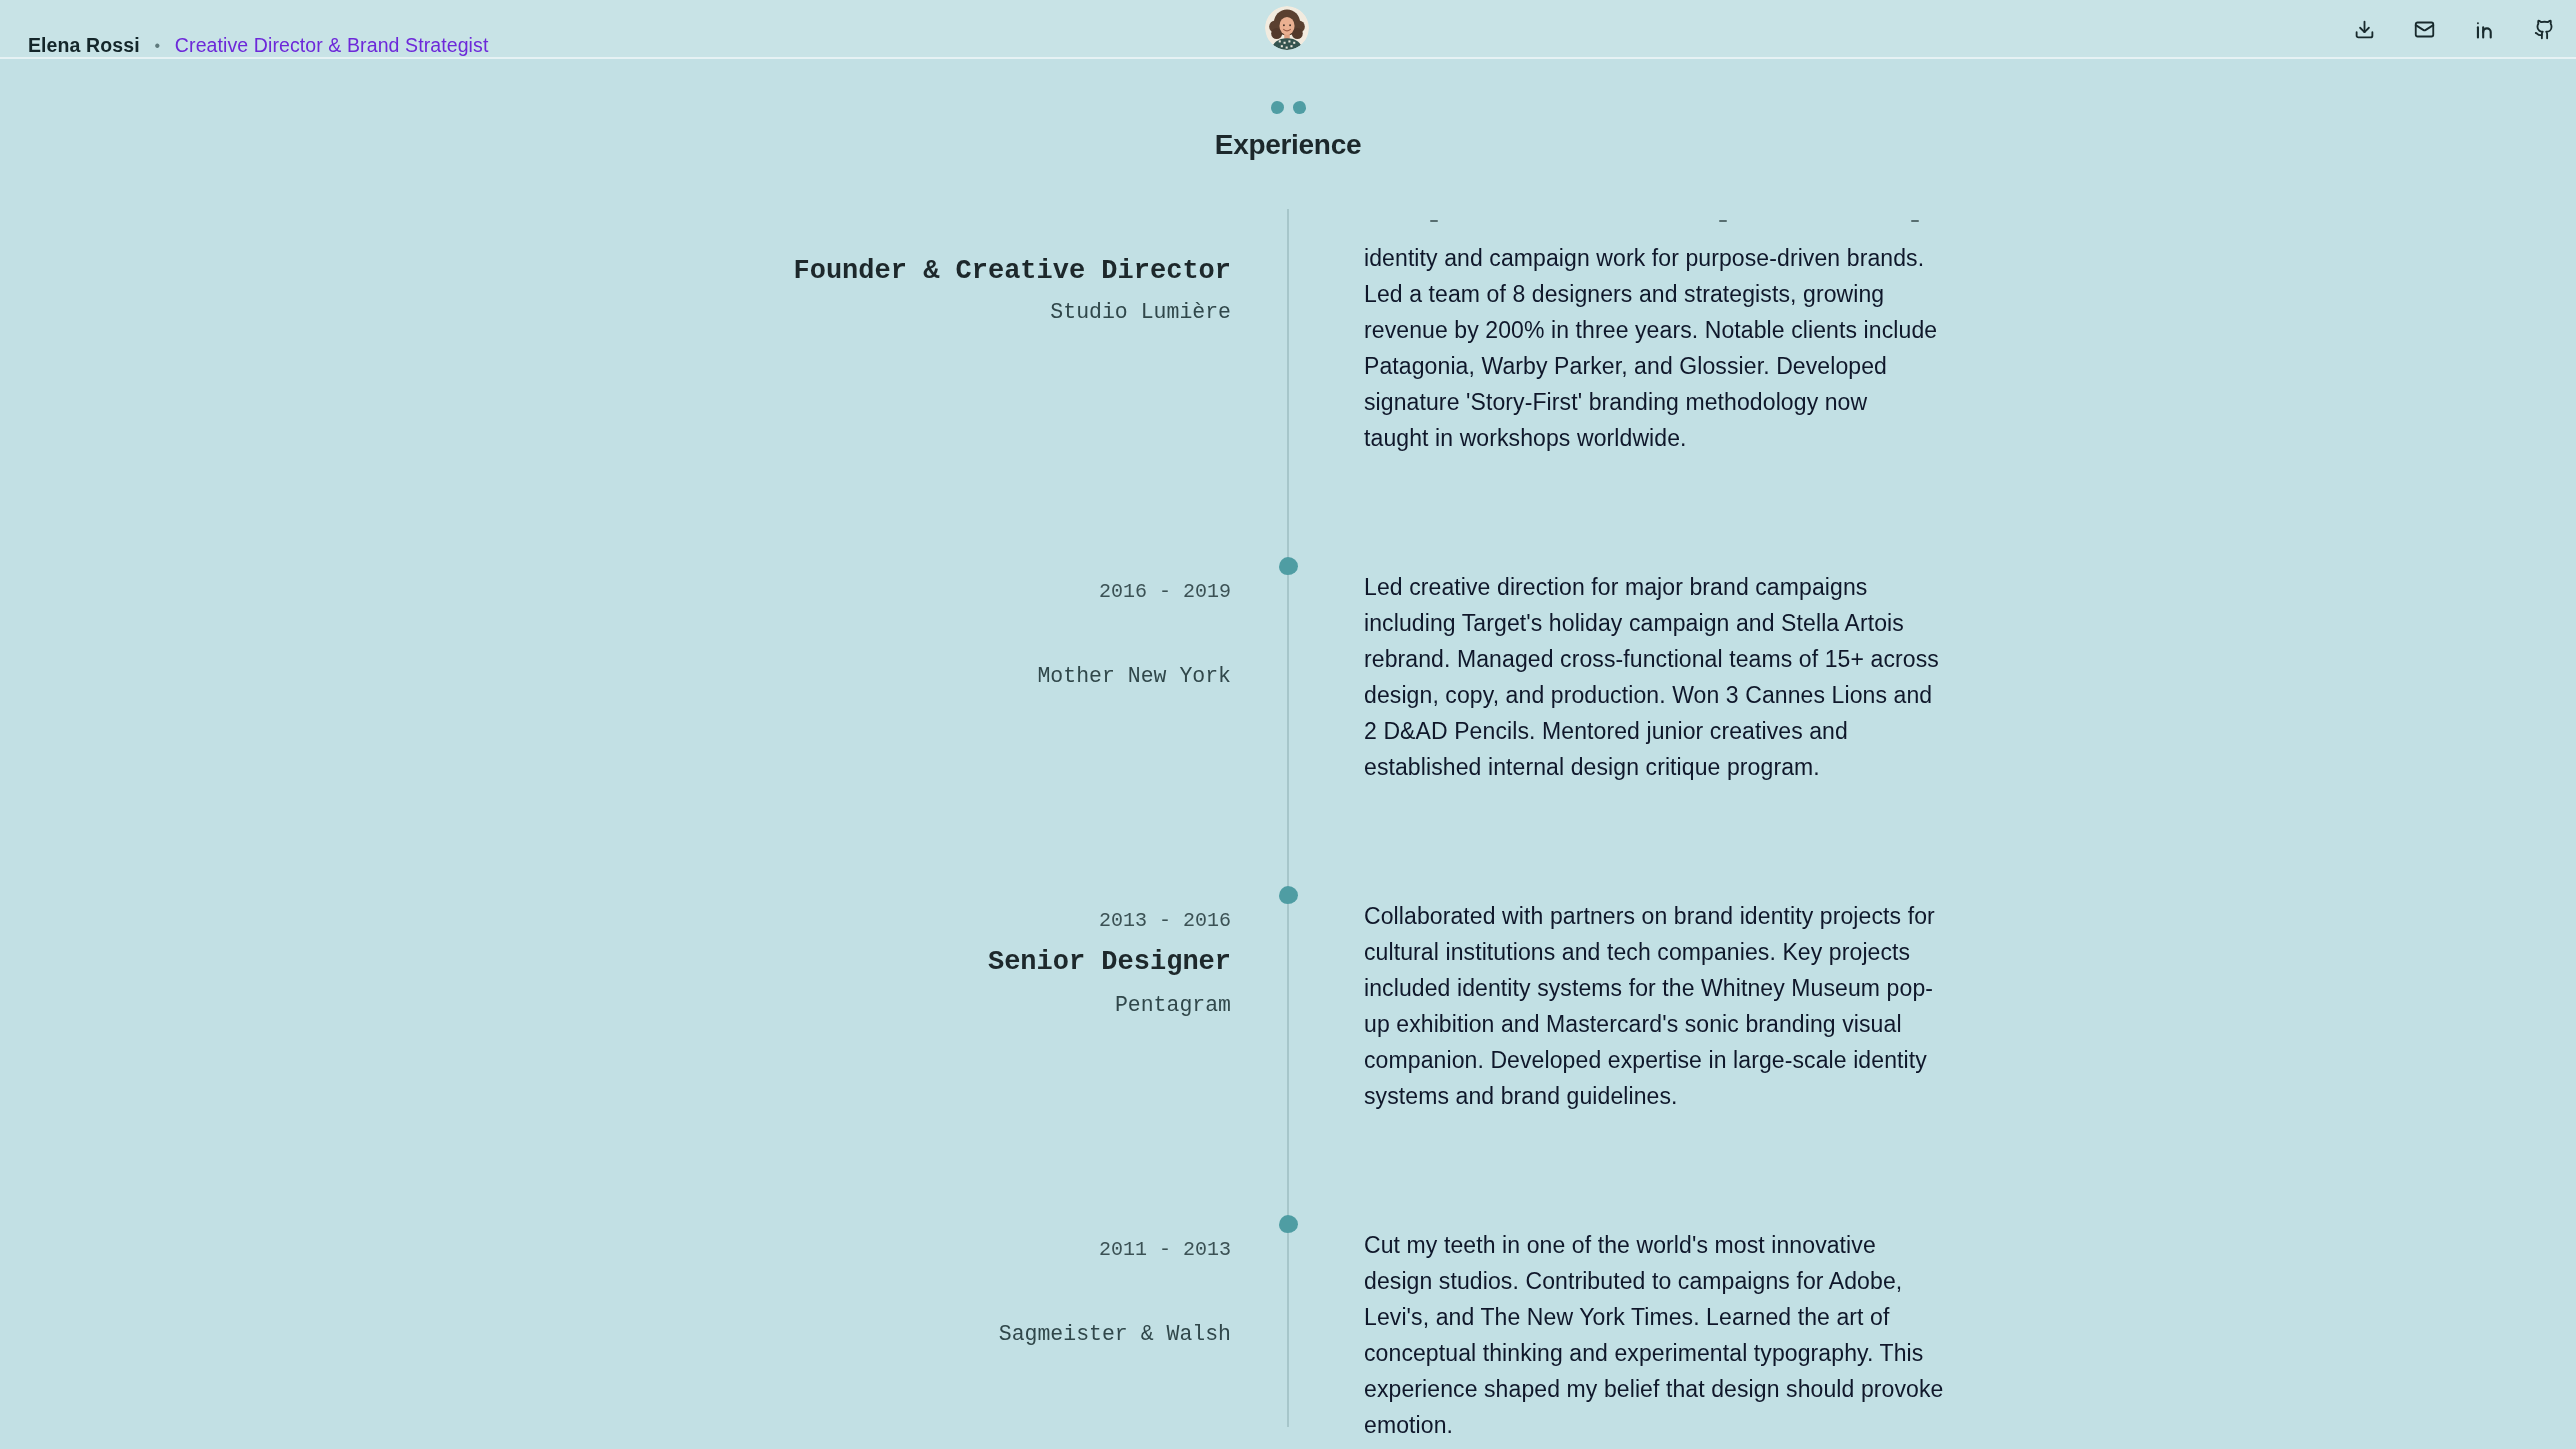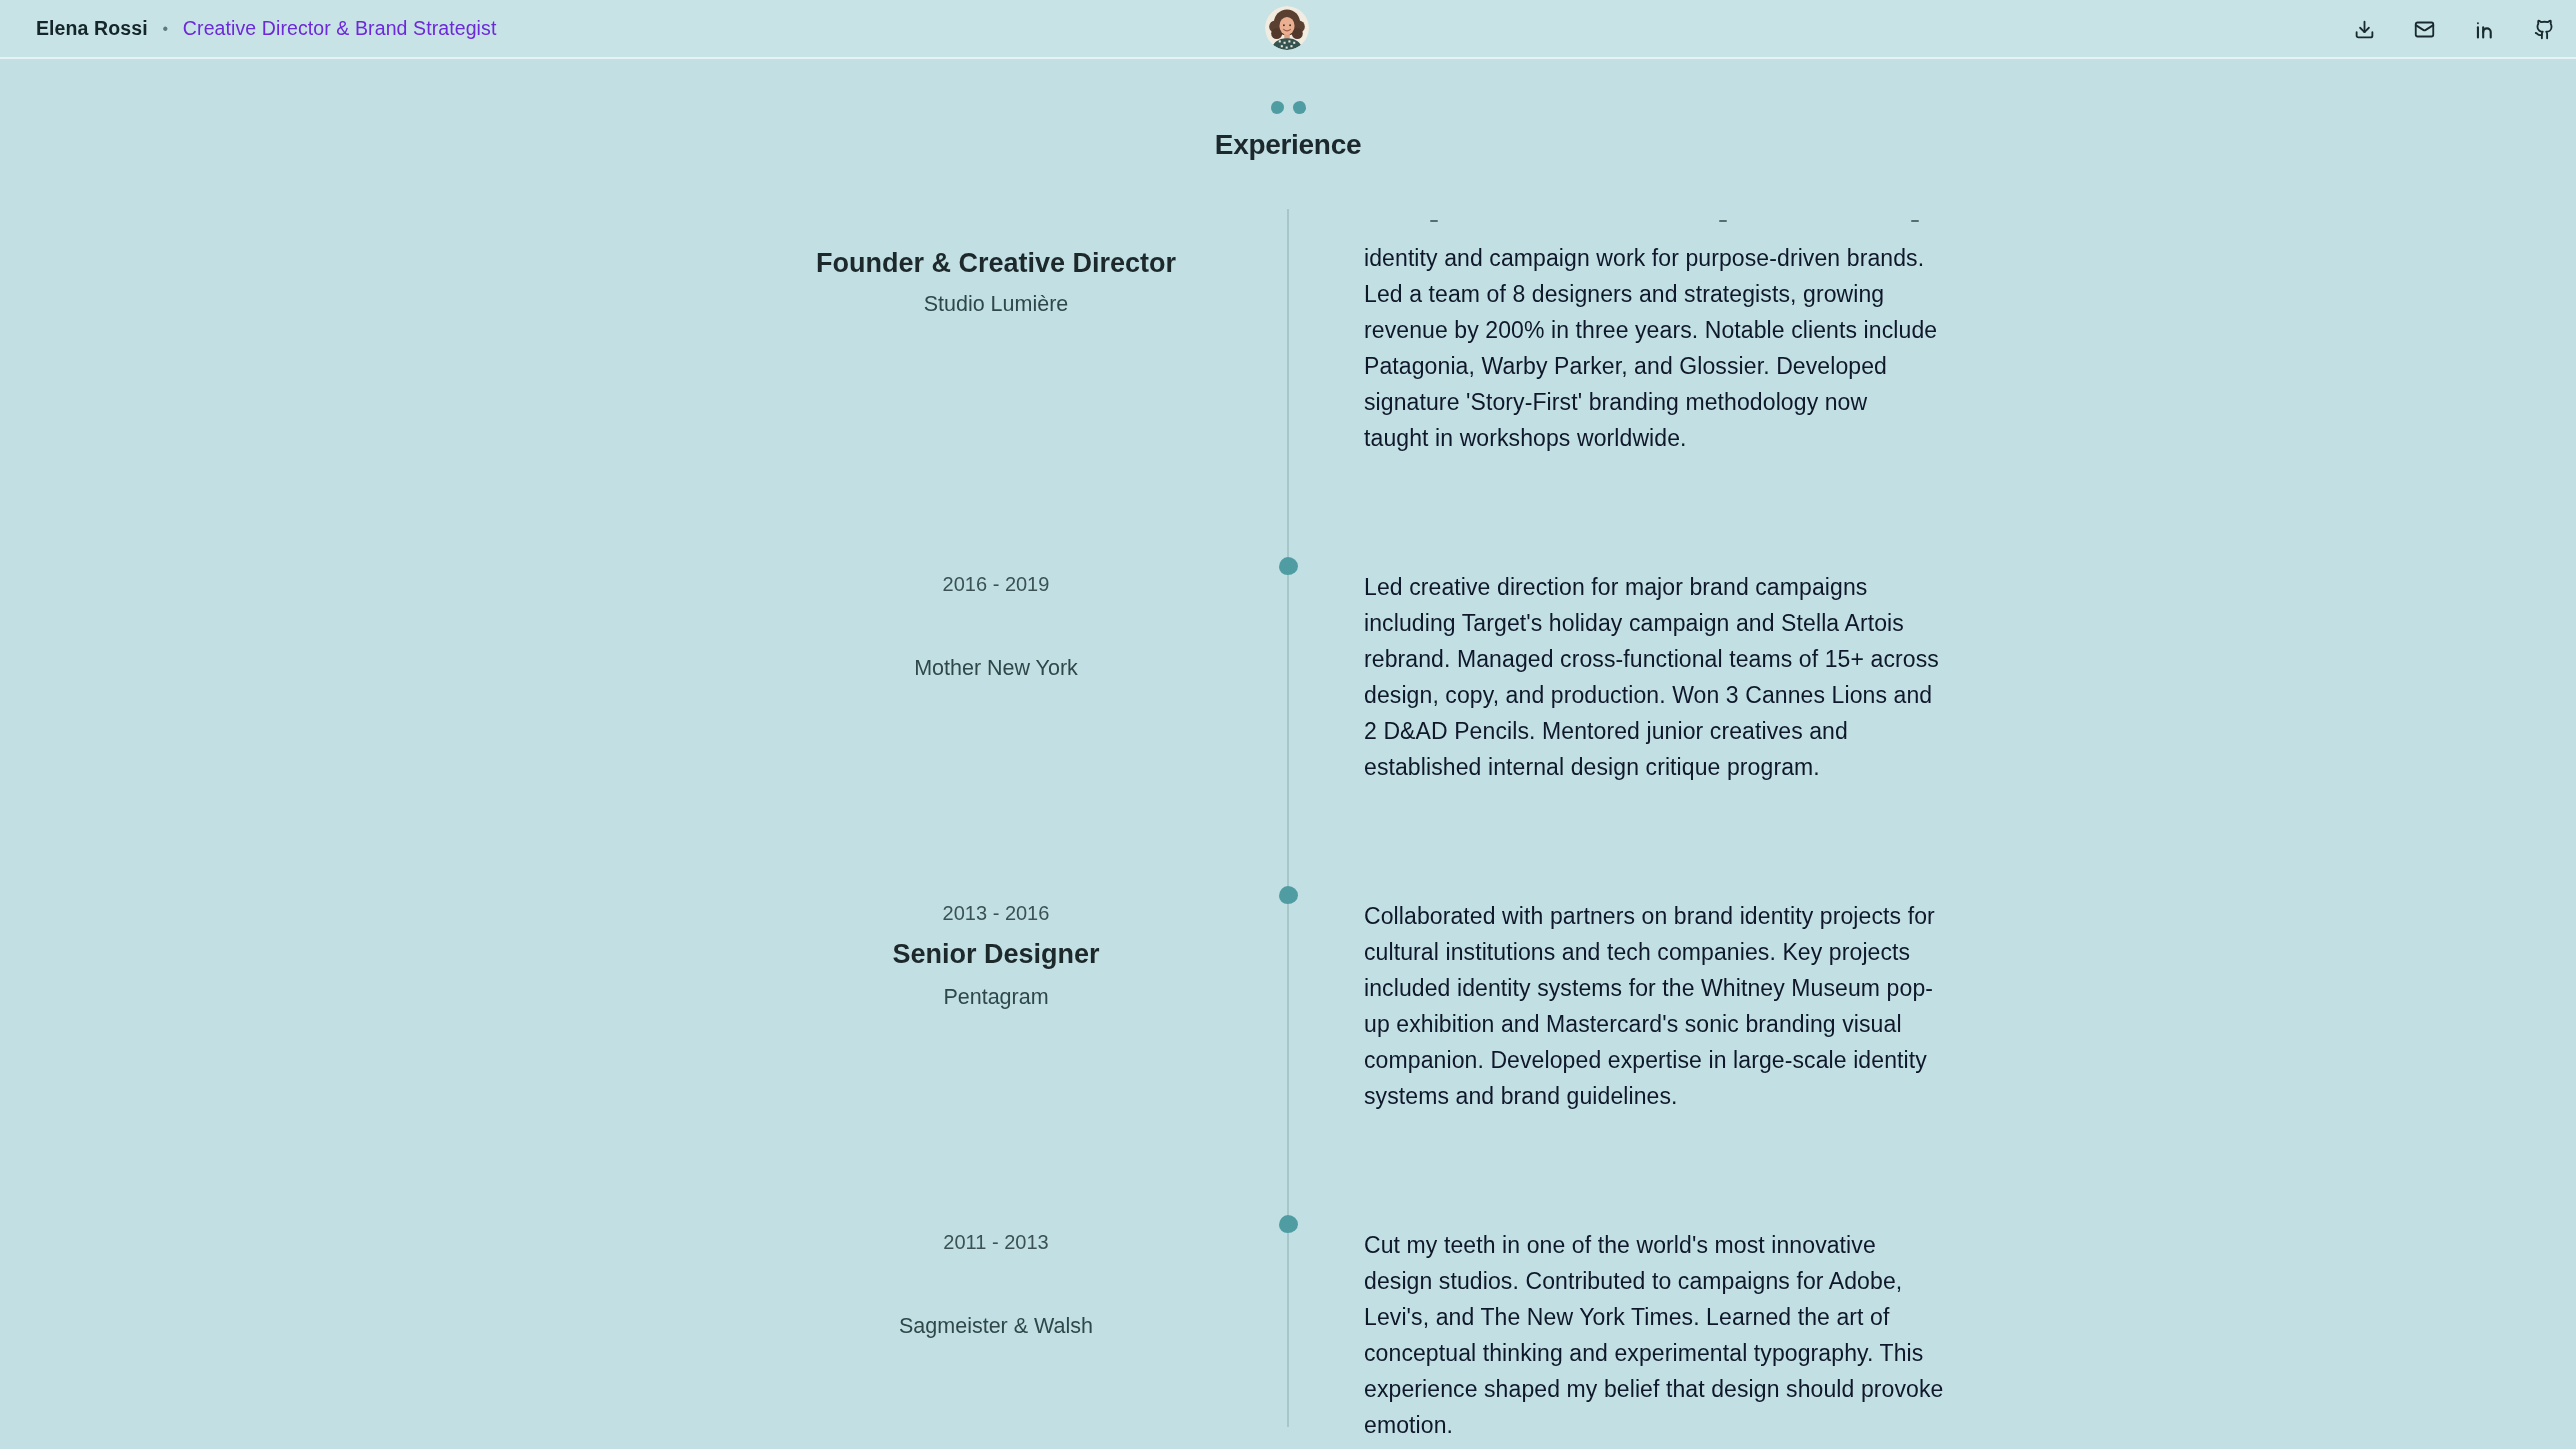--- a/index.html
+++ b/index.html
@@ -10,22 +10,22 @@
     background: #c2e0e4;
     color: #1b282b;
   }
 
   
   .header {
     position: absolute; top: 0; left: 0;
     width: 2576px; height: 59px;
     background: rgba(255,255,255,0.10);
     border-bottom: 2px solid rgba(255,255,255,0.55);
-    display: flex; align-items: center;
-    padding: 0 23px 0 36px;
+    display: flex; align-items: flex-end;
+    padding: 0 23px 0 28px;
   }
   .header-left { display: flex; align-items: center; }
   .header-name { font-size: 19.5px; font-weight: 700; color: #14262a; letter-spacing: 0.1px; }
   .header-sep  { font-size: 16px; color: #5f7a7d; margin: 0 14.8px; }
   .header-subtitle { font-size: 19.5px; font-weight: 400; color: #6d28d9; letter-spacing: 0.1px; }
 
   .header-avatar {
     position: absolute; top: 6px; left: 1265px;
     width: 44px; height: 44px; border-radius: 50%;
     overflow: hidden; cursor: pointer;
@@ -61,22 +61,23 @@
   
   .timeline-line {
     position: absolute; left: 1287px; top: 209px;
     width: 2px; height: 1218px;
     background: #a6c6ca;
   }
 
   .entry { position: absolute; left: 0; width: 2576px; height: 0; overflow: visible; }
 
   .entry .left {
-    position: absolute; left: 761px; top: 8px; width: 470px; height: 121px;
-    text-align: center;
+    position: absolute; left: 761px; top: 16px; width: 470px; height: 121px;
+    text-align: right;
+    font-family: Liberation Mono, monospace;
   }
   .entry .date    { position: absolute; top: 0;   right: 0; width: 470px; font-size: 20px; line-height: 24px; color: #3b5154; }
   .entry .title   { position: absolute; top: 36px;  right: 0; width: 470px; font-size: 27px; line-height: 35px; font-weight: 700; color: #1d282b; }
   .entry .company { position: absolute; top: 83px; right: 0; width: 470px; font-size: 21.5px; line-height: 27px; color: #30474a; }
 
   .entry .node {
     position: absolute; left: 1279px; top: -7.4px;
     width: 19px; height: 18px;
     background: #4f9da3;
     border-radius: 47% 53% 55% 45% / 56% 52% 48% 44%;

